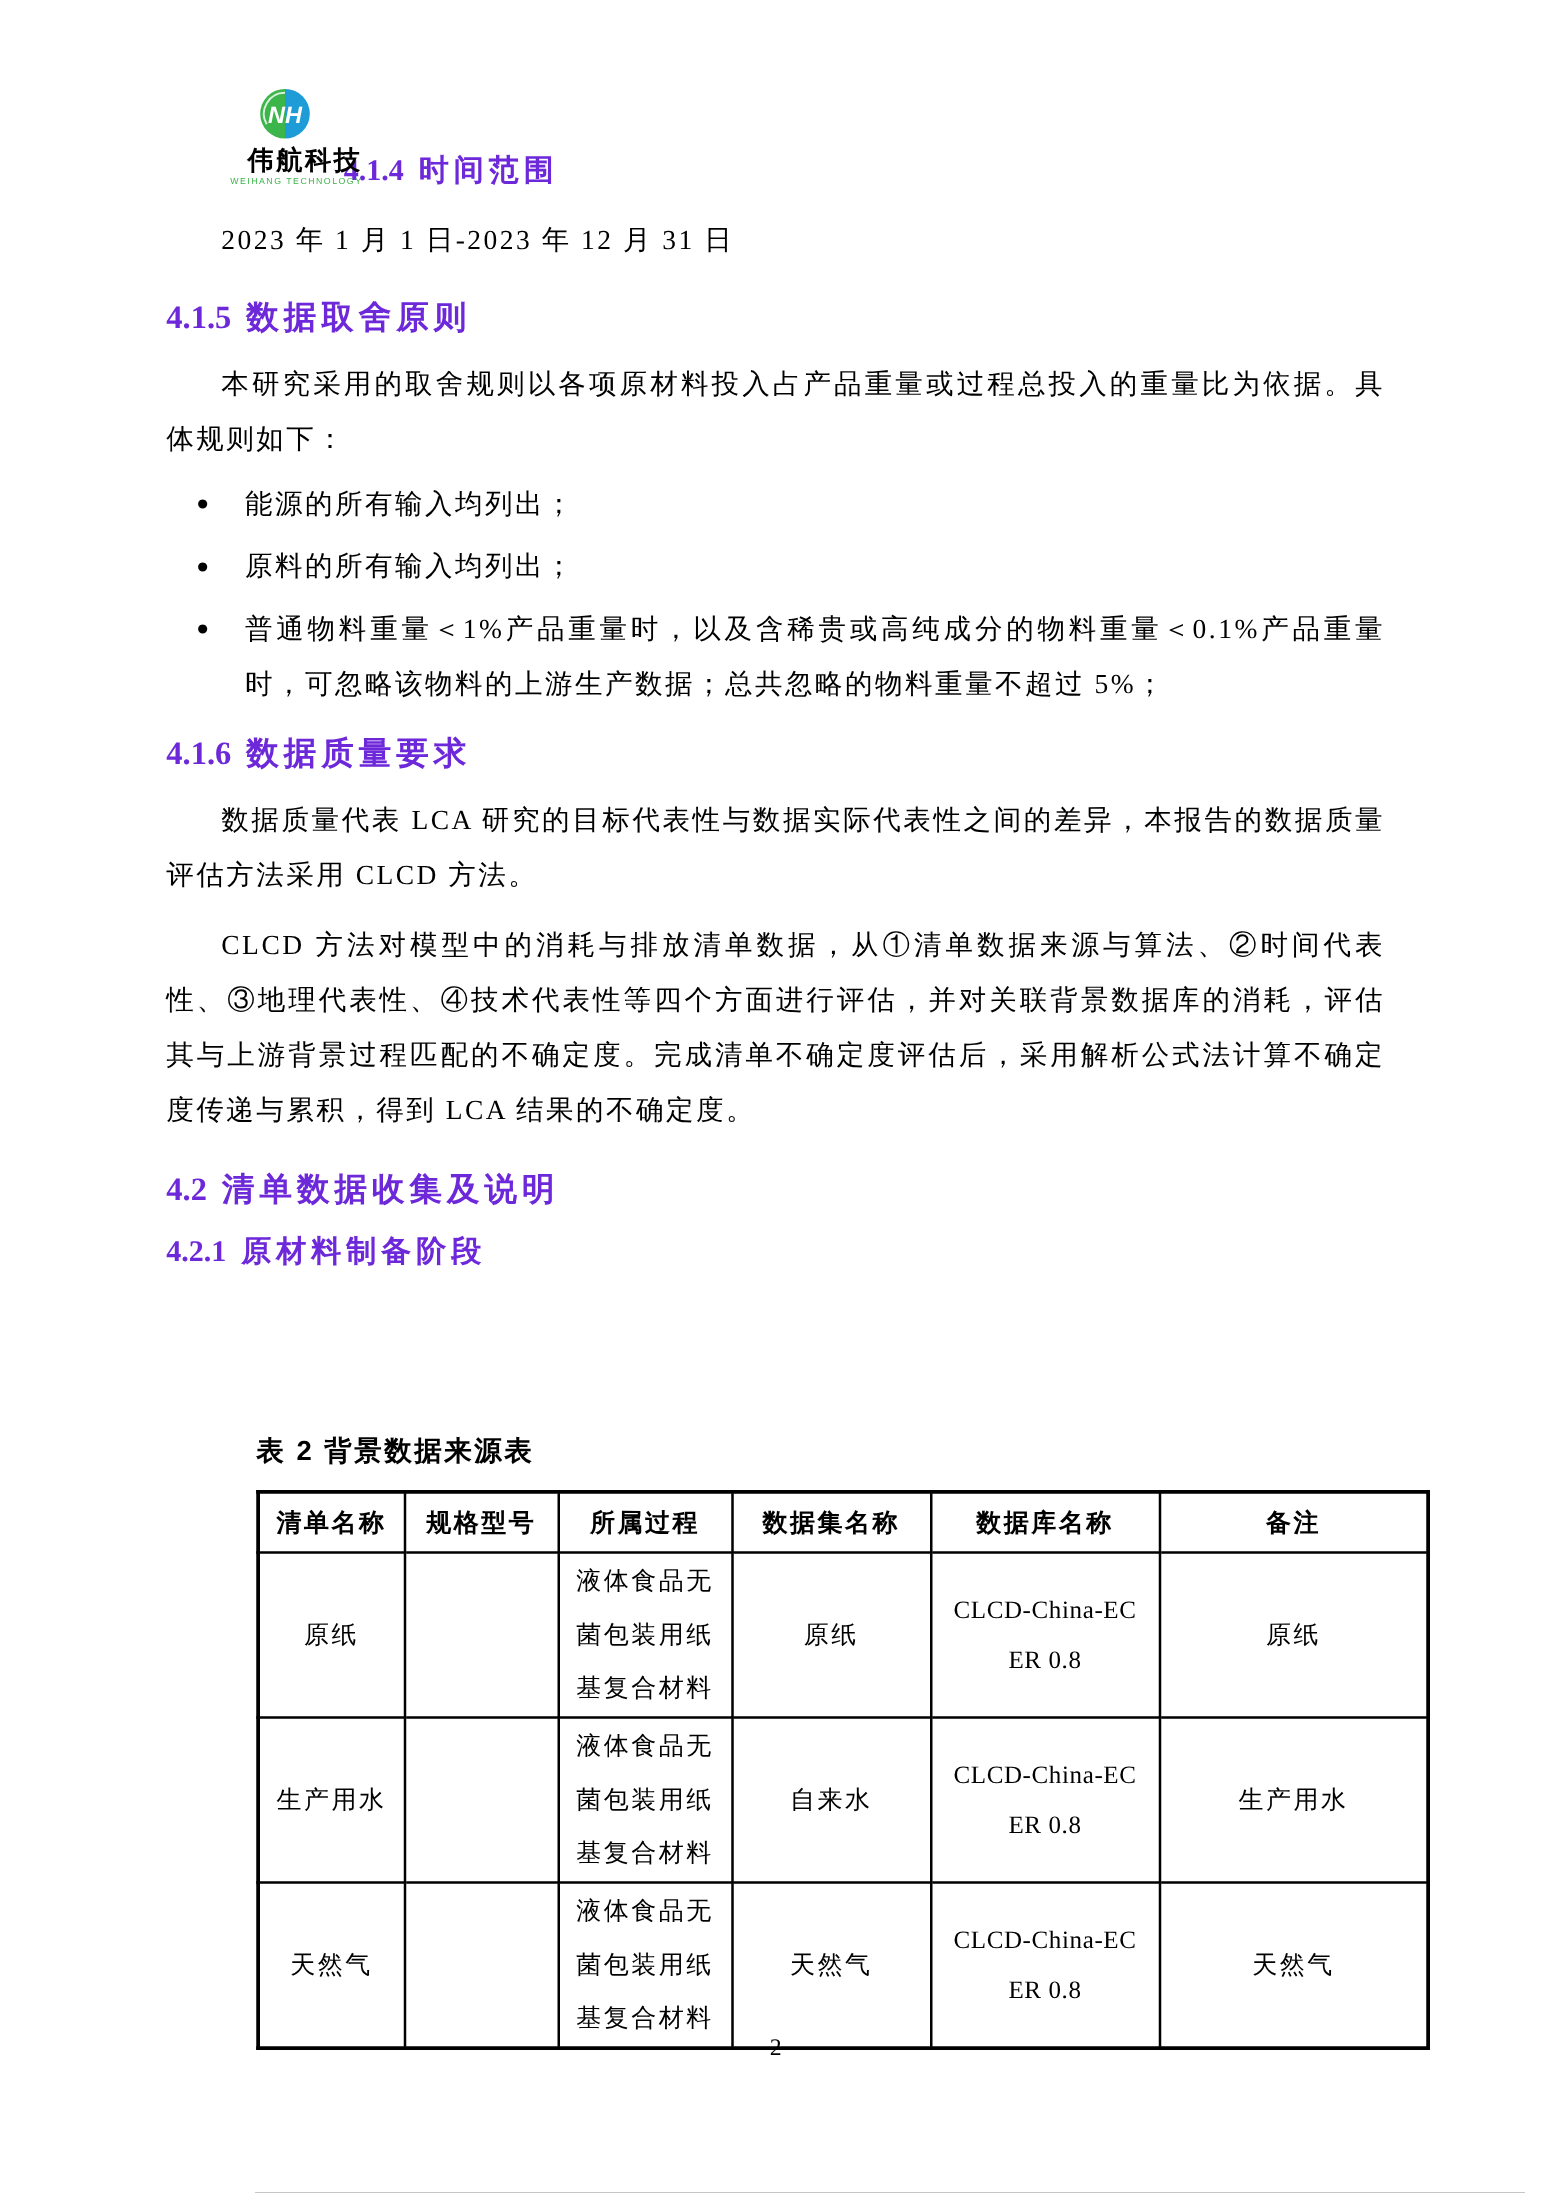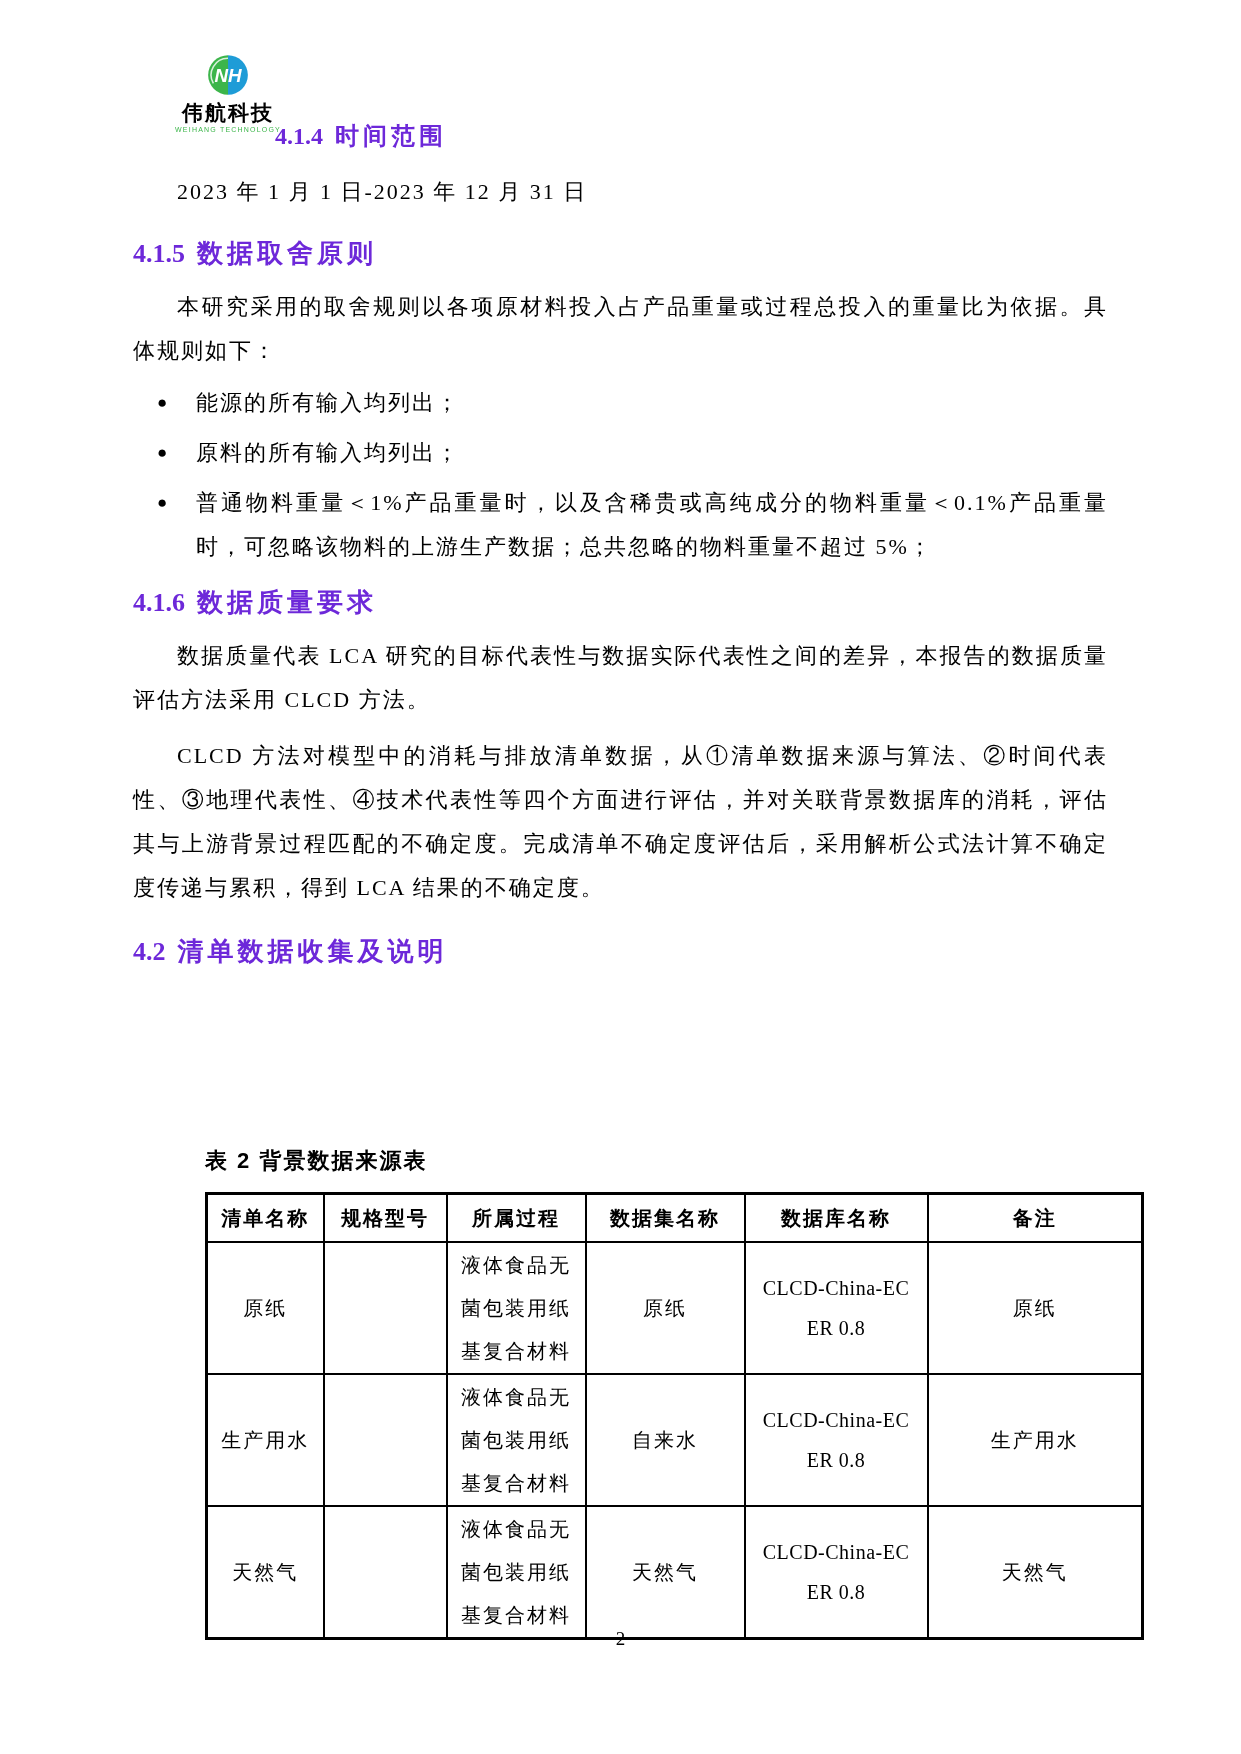--- a/index.html
+++ b/index.html
@@ -9,21 +9,21 @@
     margin:0 auto;
     background:#ffffff;
     box-sizing:border-box;
     padding:0 133px;
     font-family:"Liberation Serif","DejaVu Serif",serif;
     color:#000;
     overflow:hidden;
   }
 
   
-  .logo { position:absolute; top:52px; left:166px; width:124px; text-align:center; line-height:1; }
+  .logo { position:absolute; top:68px; left:166px; width:124px; text-align:right; line-height:1; }
   .logo-mark { display:block; margin:0 auto 4px auto; }
   .logo-cn { font-family:"Liberation Sans","DejaVu Sans",sans-serif; font-weight:bold;
              font-size:21px; letter-spacing:2px; color:#000000; display:block; }
   .logo-en { font-family:"Liberation Sans","DejaVu Sans",sans-serif; font-size:7px;
              letter-spacing:1.2px; color:#3cb54a; display:block; margin-top:3px; }
 
   
   .h2, .h3 {
     font-family:"Liberation Sans","DejaVu Sans",sans-serif;
     font-weight:bold; color:#6d28d9; margin:0;
@@ -122,20 +122,21 @@
     <li><span class="dot">●</span><span>普通物料重量＜1%产品重量时，以及含稀贵或高纯成分的物料重量＜0.1%产品重量时，可忽略该物料的上游生产数据；总共忽略的物料重量不超过 5%；</span></li>
   </ul>
 
   <h2 class="h2" id="h416"><span class="hnum">4.1.6</span><span class="htxt">数据质量要求</span></h2>
 
   <p class="body indent" id="p416a">数据质量代表 LCA 研究的目标代表性与数据实际代表性之间的差异，本报告的数据质量评估方法采用 CLCD 方法。</p>
   <p class="body indent" id="p416b">CLCD 方法对模型中的消耗与排放清单数据，从①清单数据来源与算法、②时间代表性、③地理代表性、④技术代表性等四个方面进行评估，并对关联背景数据库的消耗，评估其与上游背景过程匹配的不确定度。完成清单不确定度评估后，采用解析公式法计算不确定度传递与累积，得到 LCA 结果的不确定度。</p>
 
   <h2 class="h2" id="h42"><span class="hnum">4.2</span><span class="htxt">清单数据收集及说明</span></h2>
 
+  <h3 class="h3" id="h421"><span class="hnum">4.2.1</span><span class="htxt">原材料制备阶段</span></h3>
 
 
   <div class="table-wrap">
     <p class="tbl-caption">表 2 背景数据来源表</p>
     <table class="data">
       <colgroup>
         <col style="width:117px">
           <col style="width:123px">
           <col style="width:139px">
         <col style="width:159px">

